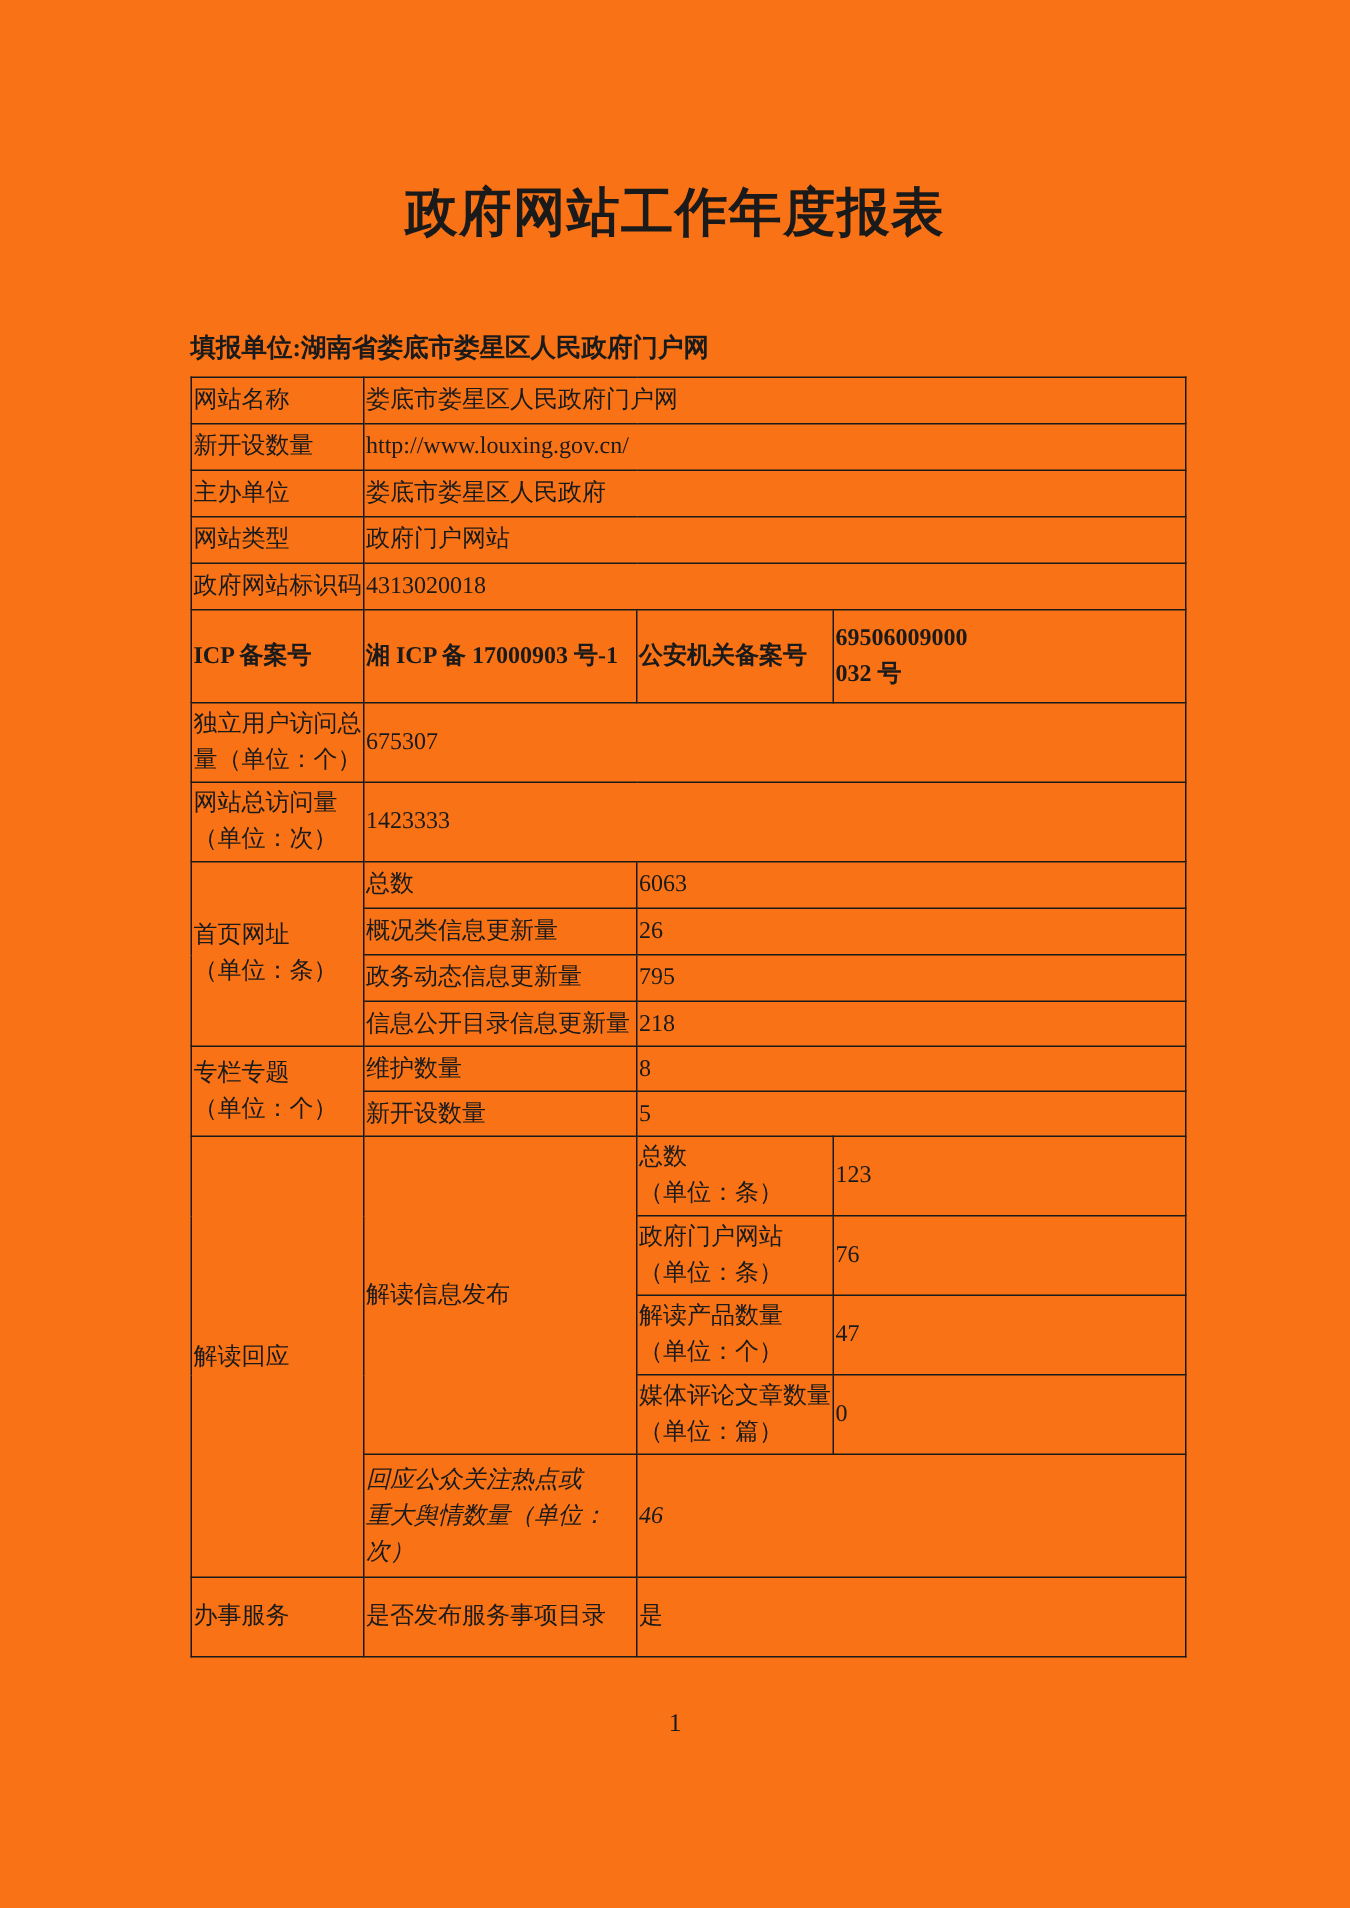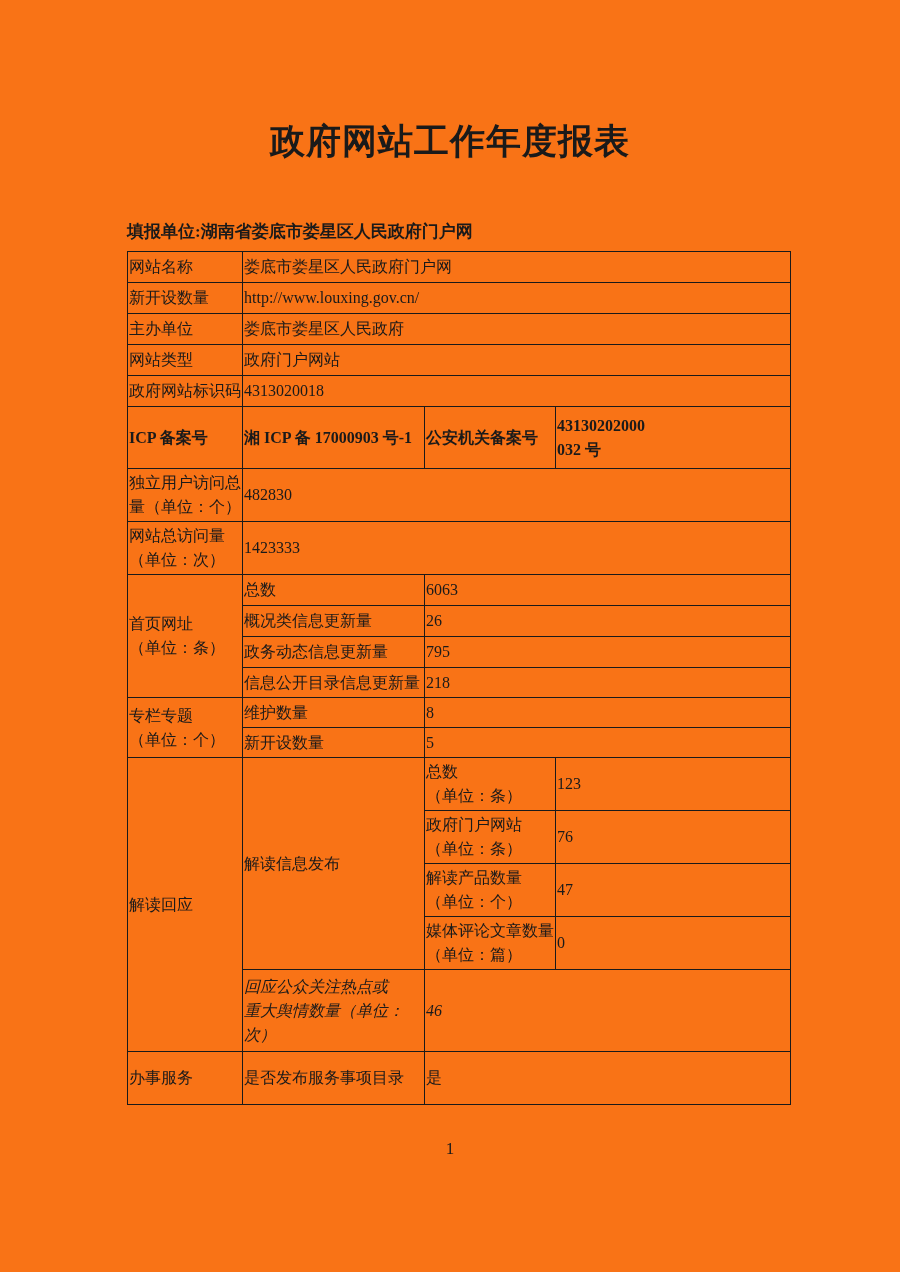--- a/index.html
+++ b/index.html
@@ -98,27 +98,27 @@
         <td colspan="3">政府门户网站</td>
       </tr>
       <tr class="r31">
         <td>政府网站标识码</td>
         <td colspan="3">4313020018</td>
       </tr>
       <tr class="r62">
         <td>ICP 备案号</td>
         <td>湘 ICP 备 17000903 号-1</td>
         <td>公安机关备案号</td>
-        <td>43130202000
+        <td>69506009000
 032 号</td>
       </tr>
       <tr class="r52">
         <td>独立用户访问总
 量（单位：个）</td>
-        <td colspan="3">482830</td>
+        <td colspan="3">675307</td>
       </tr>
       <tr class="r52">
         <td>网站总访问量
 （单位：次）</td>
         <td colspan="3">1423333</td>
       </tr>
 
       <tr class="r31">
         <td rowspan="4">首页网址
 （单位：条）</td>

